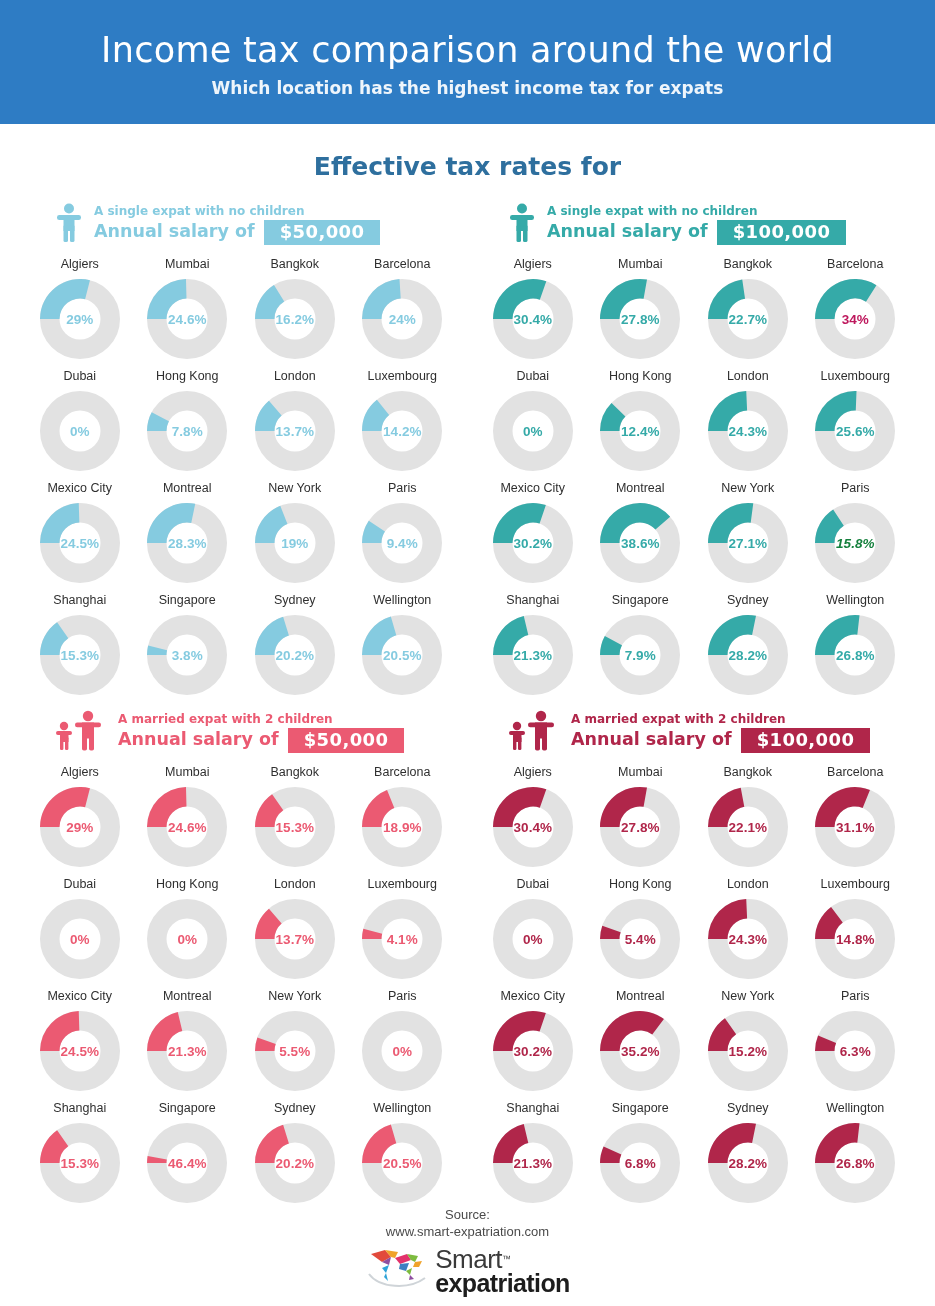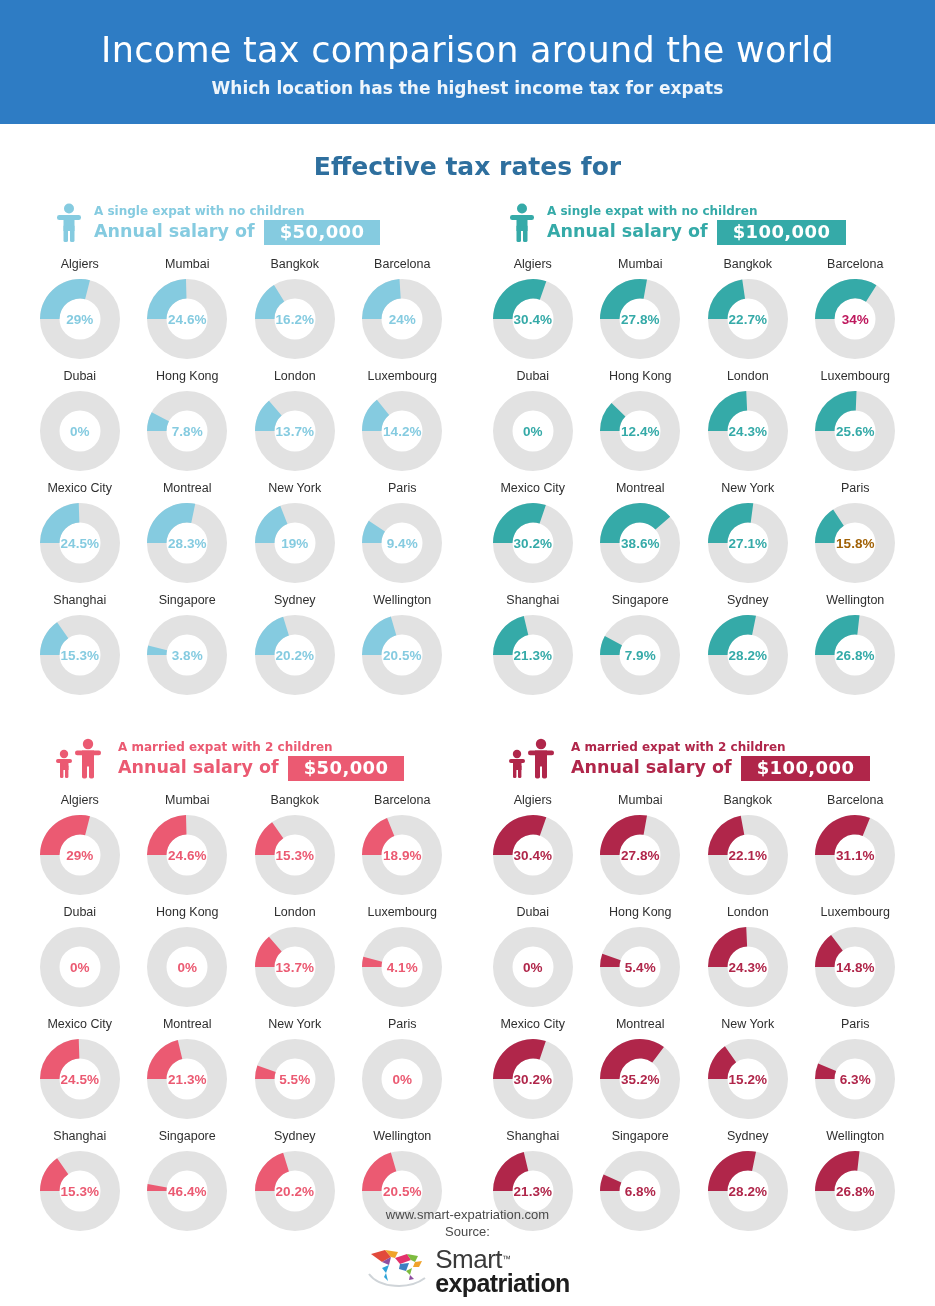--- a/index.html
+++ b/index.html
@@ -57,21 +57,21 @@
   .quadrants {
     position: relative;
     margin-top: 18px;
   }
   .qrow {
     display: flex;
     justify-content: space-between;
     padding: 0 26px;
     box-sizing: border-box;
   }
-  .qrow + .qrow { margin-top: 36px; }
+  .qrow + .qrow { margin-top: 8px; }
   .quadrant { width: 430px; }
 
   
   .q-head {
     display: flex;
     align-items: center;
     gap: 10px;
     height: 52px;
     padding-left: 28px;
     box-sizing: border-box;
@@ -492,21 +492,21 @@
               <div class="donut-value" style="color: rgb(53, 170, 168);">27.1%</div>
             </div>
           </div>
           <div class="donut-cell">
             <div class="donut-label">Paris</div>
             <div class="donut-wrap">
               <svg width="88" height="88" viewBox="0 0 88 88" aria-hidden="true">
                 <circle cx="44" cy="44" r="30.25" fill="none" stroke="#e2e2e2" stroke-width="19.5"></circle>
                 <path d="M 4.00 44.00 A 40 40 0 0 1 22.14 10.50 L 32.80 26.83 A 20.5 20.5 0 0 0 23.50 44.00 Z" fill="#35aaa8"></path>
               </svg>
-              <div class="donut-value" style="color: #a16207;">15.8%</div>
+              <div class="donut-value" style="color: #15803d; font-style: italic;">15.8%</div>
             </div>
           </div>
           <div class="donut-cell">
             <div class="donut-label">Shanghai</div>
             <div class="donut-wrap">
               <svg width="88" height="88" viewBox="0 0 88 88" aria-hidden="true">
                 <circle cx="44" cy="44" r="30.25" fill="none" stroke="#e2e2e2" stroke-width="19.5"></circle>
                 <path d="M 4.00 44.00 A 40 40 0 0 1 34.78 5.08 L 39.28 24.05 A 20.5 20.5 0 0 0 23.50 44.00 Z" fill="#35aaa8"></path>
               </svg>
               <div class="donut-value" style="color: rgb(53, 170, 168);">21.3%</div>
@@ -909,22 +909,22 @@
               </svg>
               <div class="donut-value" style="color: rgb(176, 38, 74);">26.8%</div>
             </div>
           </div>
         </div>
       </div>
   </div>
 </div>
 
 <div class="footer">
+  <div class="source-line">Source:</div>
   <div class="source-line">www.smart-expatriation.com</div>
-  <div class="source-line">Source:</div>
   <div class="logo">
     <span>
       <svg width="66" height="46" viewBox="0 0 66 46" aria-hidden="true">
         <path d="M6 8 L20 4 L26 11 L17 16 Z" fill="#e24a3c"></path>
         <path d="M20 4 L33 6 L30 12 L26 11 Z" fill="#f0a32a"></path>
         <path d="M17 16 L26 11 L24 19 Z" fill="#8e4fa0"></path>
         <path d="M24 19 L21 27 L17 22 Z" fill="#2fa3d8"></path>
         <path d="M21 27 L23 35 L19 31 Z" fill="#2fa3d8"></path>
         <path d="M30 12 L42 8 L46 14 L35 18 Z" fill="#e2326b"></path>
         <path d="M42 8 L53 10 L50 16 L46 14 Z" fill="#7dbb3f"></path>

